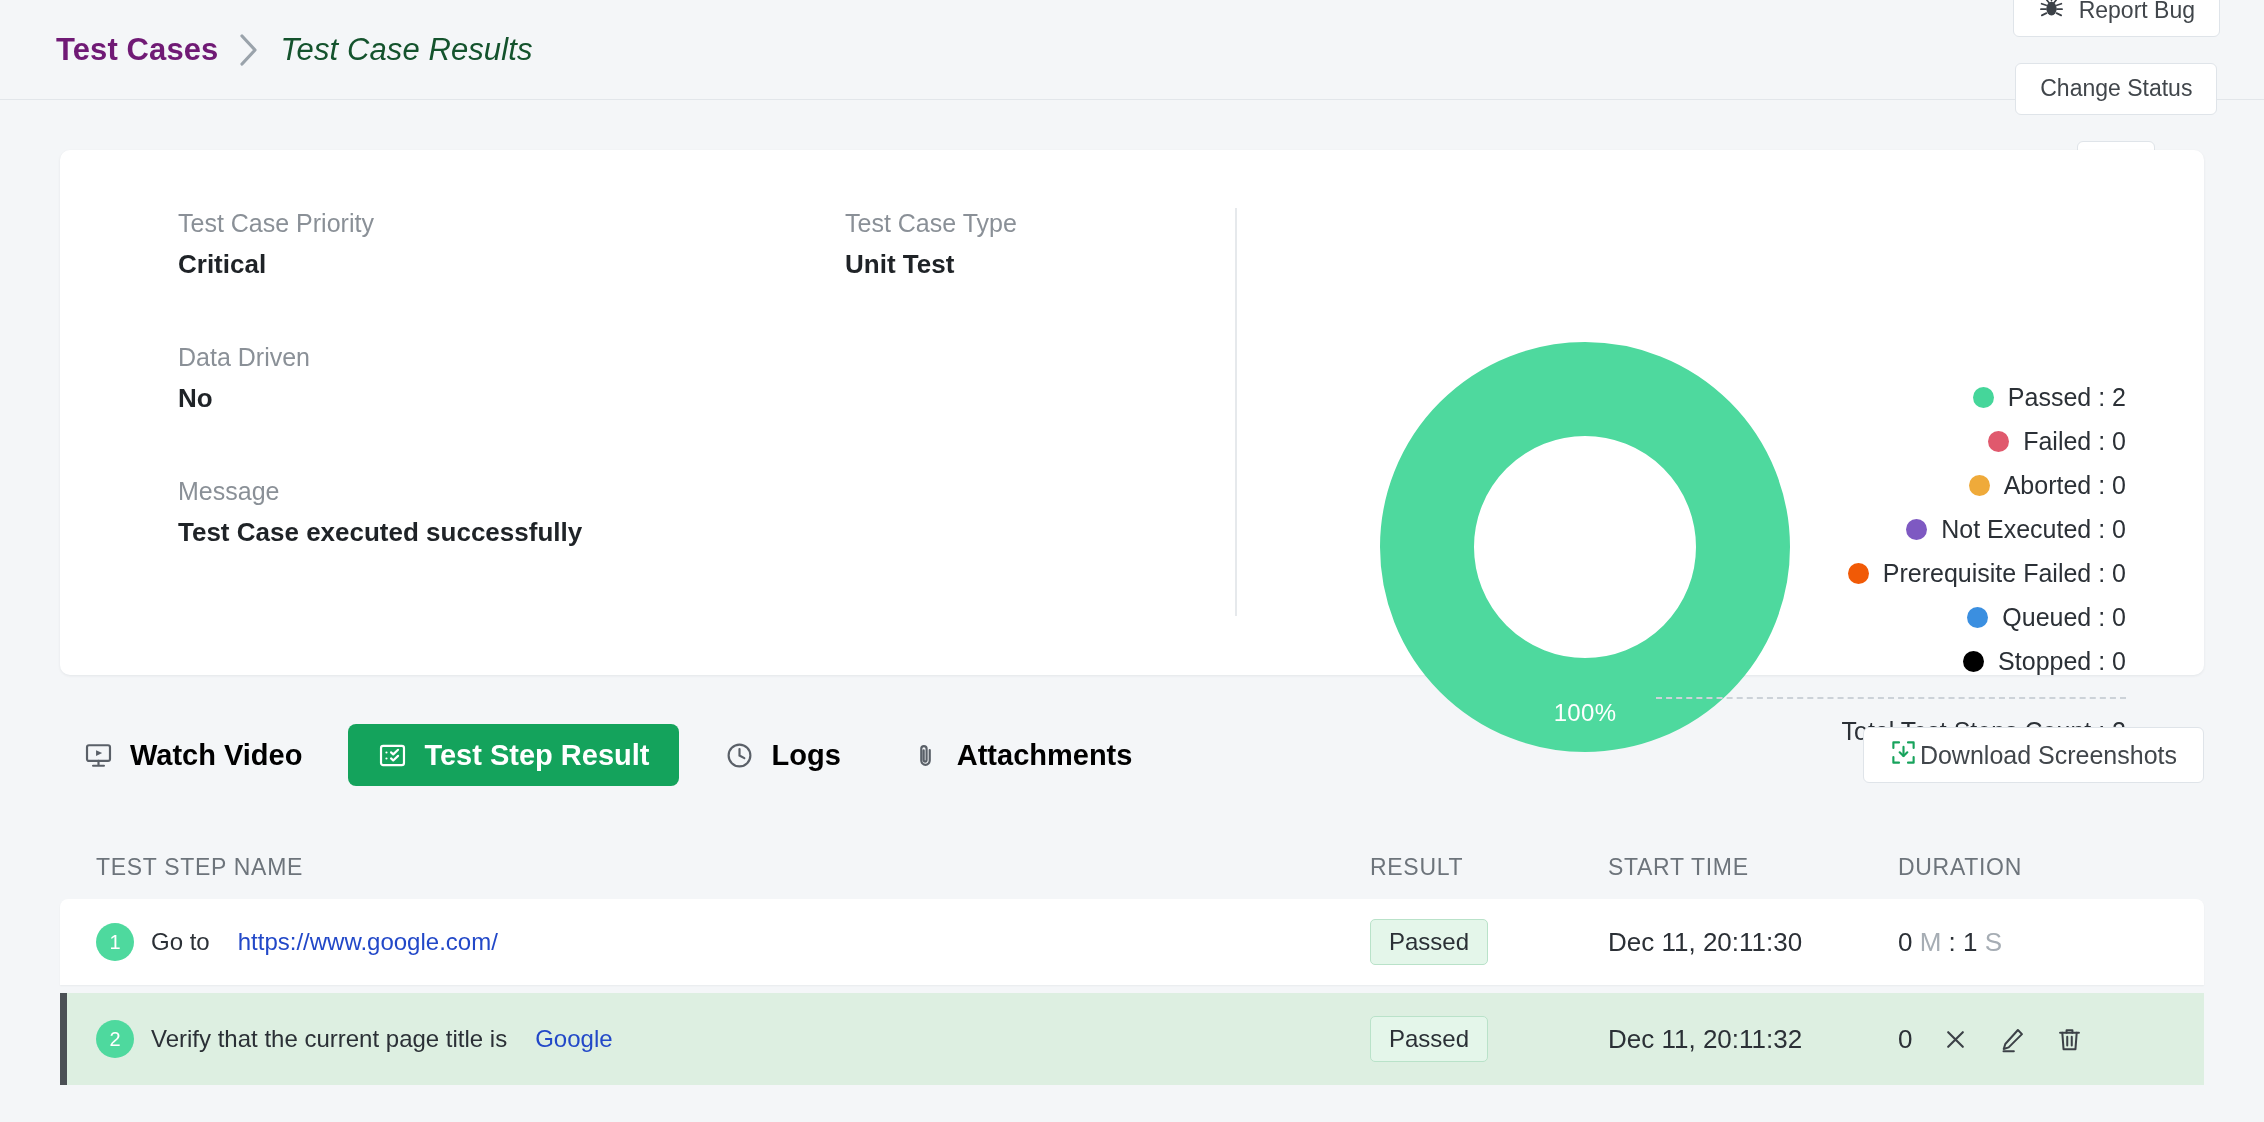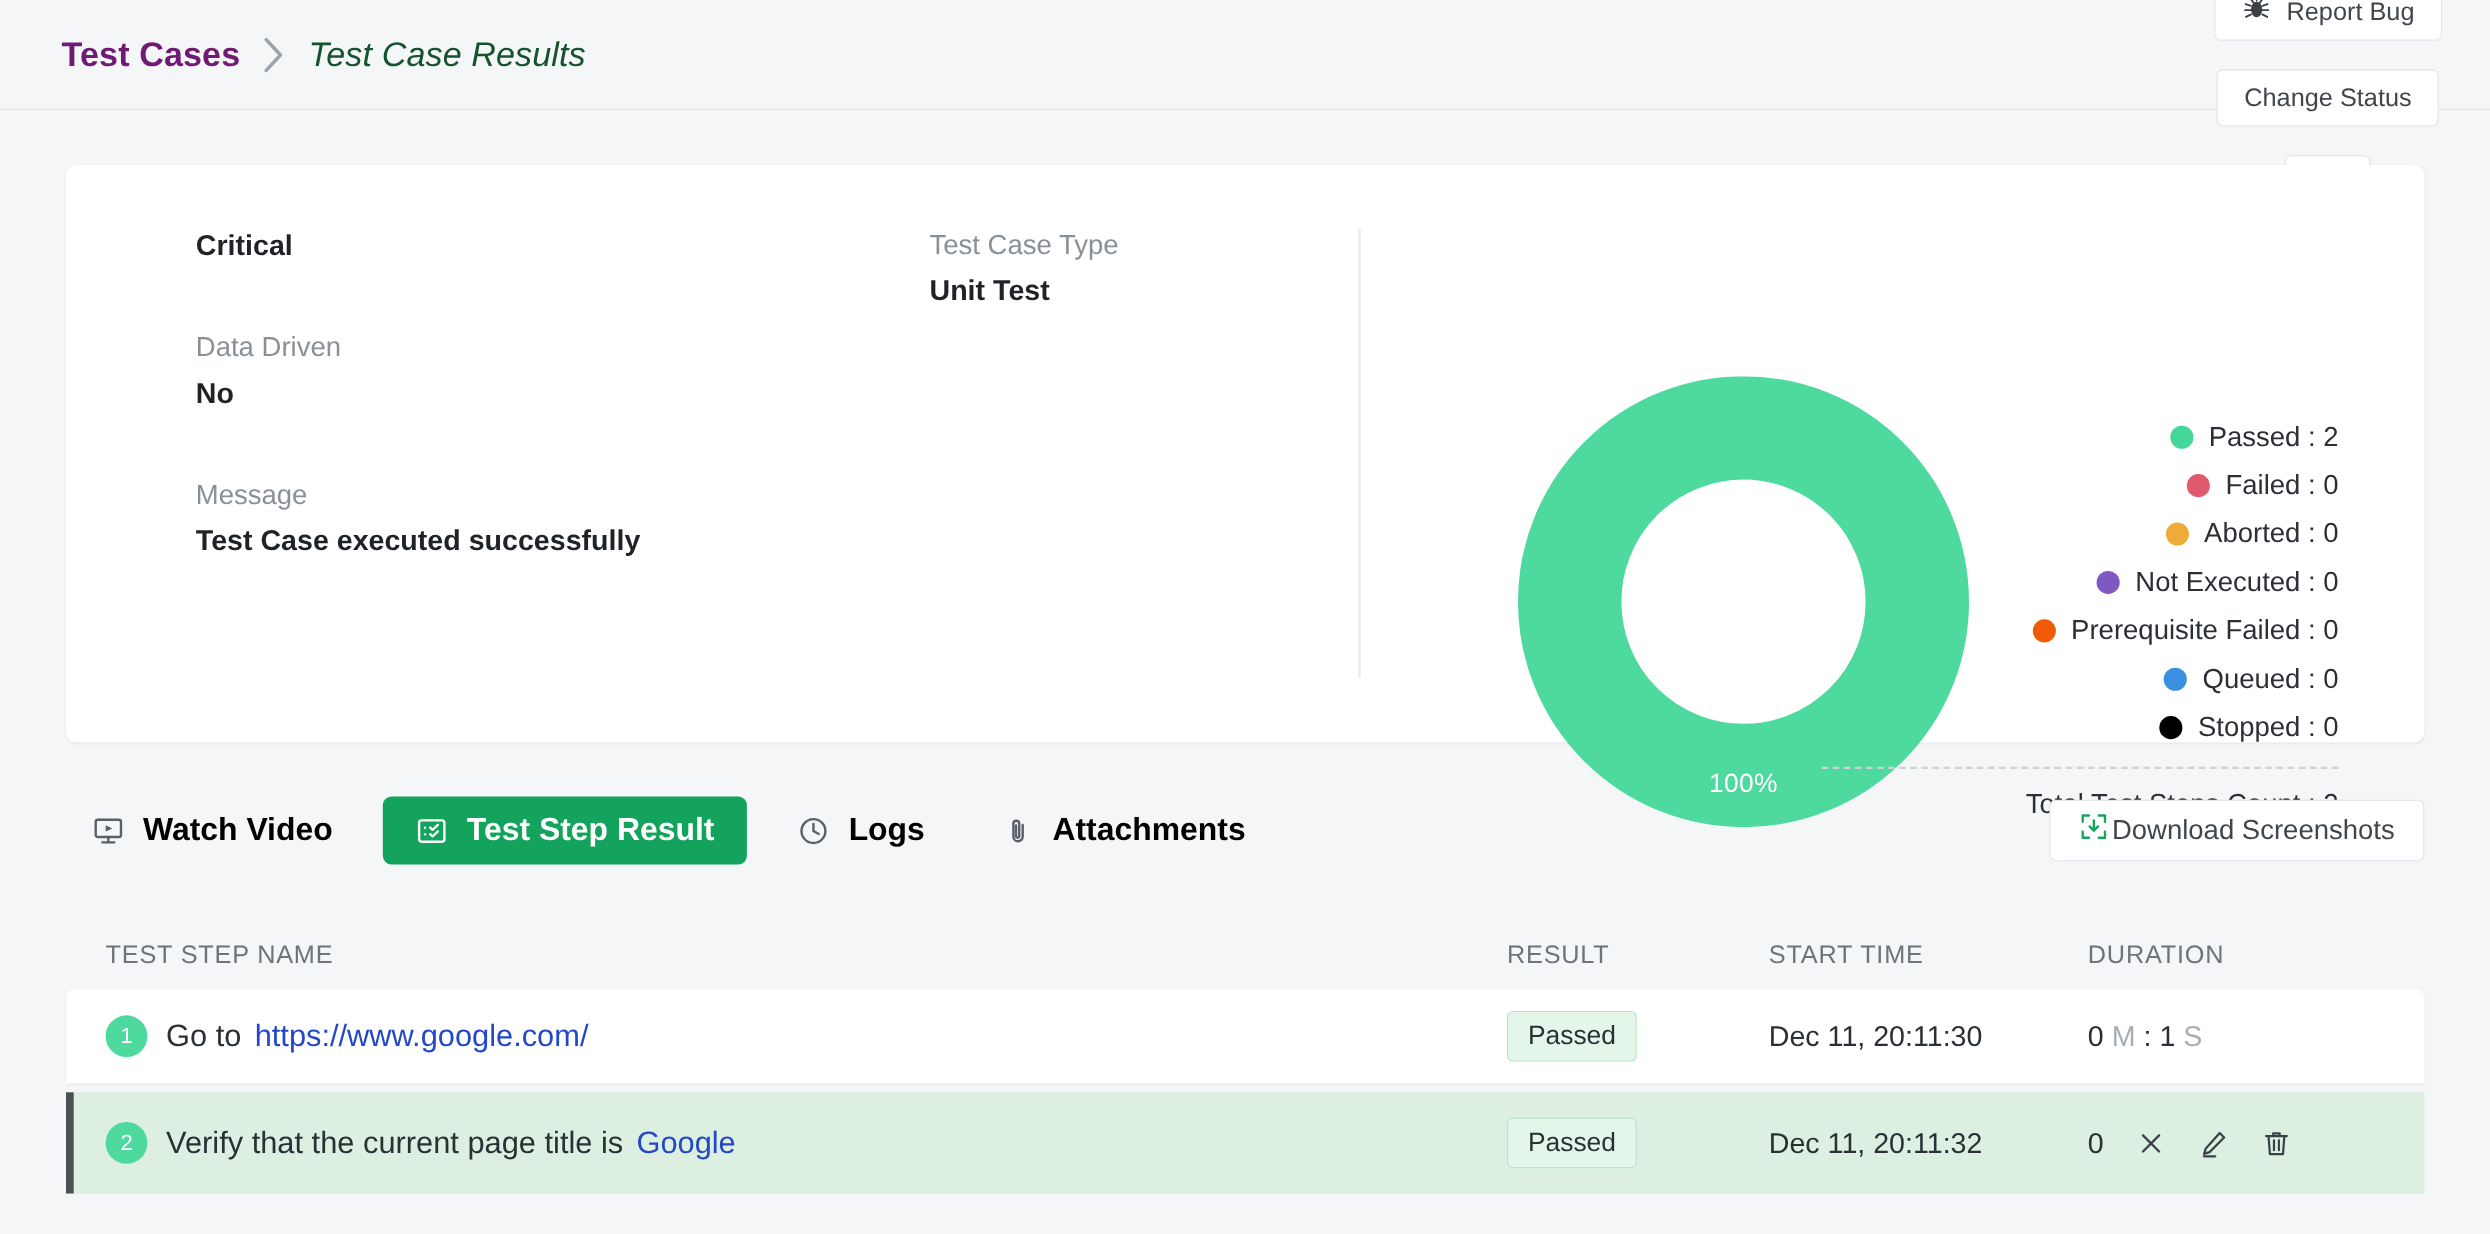--- a/index.html
+++ b/index.html
@@ -250,25 +250,25 @@
     background: #4ed99e;
     color: #ffffff;
     font-size: 20px;
     display: flex;
     align-items: center;
     justify-content: center;
     flex: none;
     margin-right: 17px;
   }
   .step-text {
-    font-size: 28px;
+    font-size: 24px;
     color: #2b3036;
     display: flex;
     align-items: baseline;
-    gap: 12px;
+    gap: 28px;
     white-space: nowrap;
   }
   .step-link { color: #2248c8; }
 
   .badge {
     display: inline-flex;
     align-items: center;
     justify-content: center;
     min-width: 106px;
     height: 46px;
@@ -342,20 +342,21 @@
     </div>
   </div>
 </div>
 
 <div class="card">
   <div class="card-inner">
 
     <div class="info-grid">
       <div class="info-col c1">
         <div class="field">
+          <div class="field-label">Test Case Priority</div>
           <div class="field-value">Critical</div>
         </div>
         <div class="field">
           <div class="field-label">Data Driven</div>
           <div class="field-value">No</div>
         </div>
         <div class="field">
           <div class="field-label">Message</div>
           <div class="field-value">Test Case executed successfully</div>
         </div>

